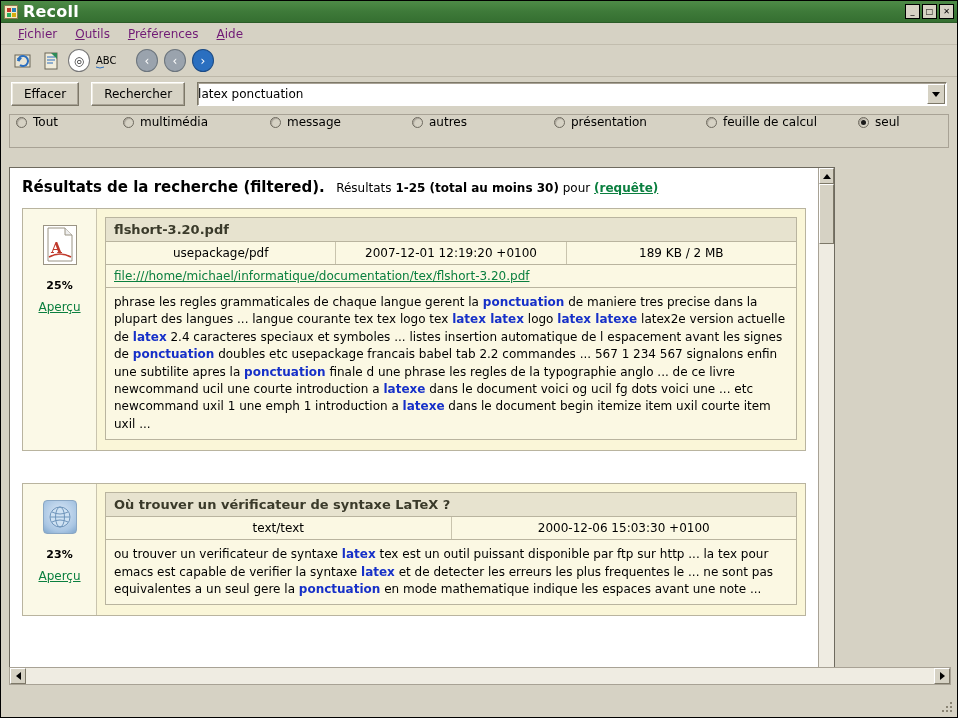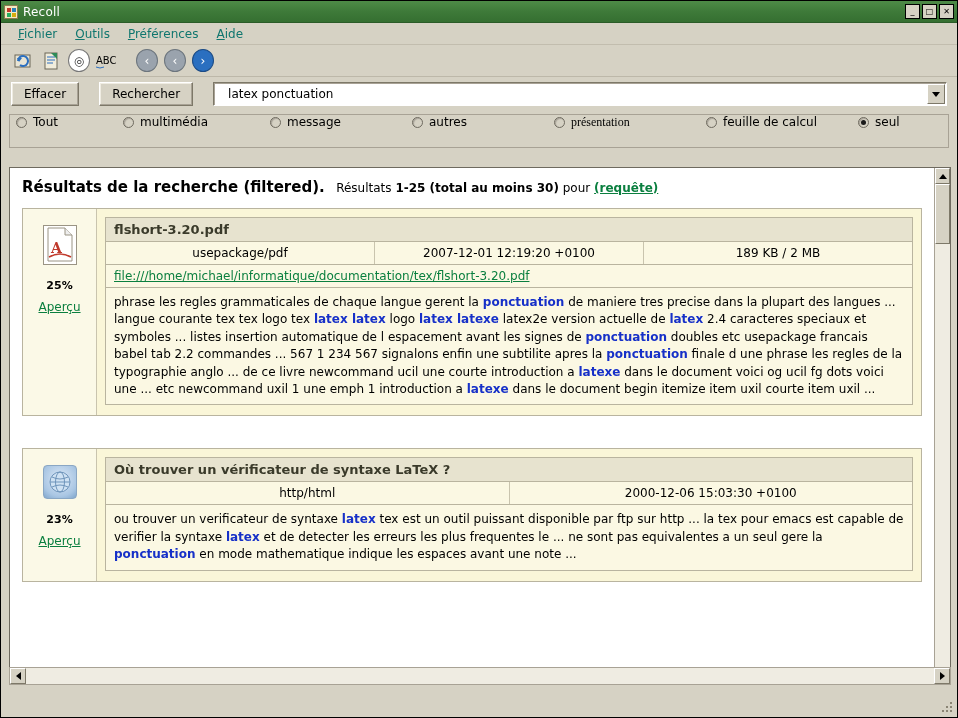--- a/index.html
+++ b/index.html
@@ -45,22 +45,22 @@
   .titlebar .tb-icon:before {
     content: "";
     position: absolute;
     left: 2px; top: 2px;
     width: 4px; height: 4px;
     background: #c0392b;
     box-shadow: 5px 0 0 #2980b9, 0 5px 0 #27ae60, 5px 5px 0 #d4ac0d;
   }
   .titlebar .tb-title {
     color: #fff;
-    font-weight: normal;
-    font-size: 12px;
+    font-weight: bold;
+    font-size: 16px;
     letter-spacing: 0.2px;
     flex: 1;
   }
   .tb-buttons { display: flex; gap: 2px; }
   .tb-btn {
     width: 15px; height: 15px;
     background: #d6d2c4;
     border: 1px solid #000;
     box-sizing: border-box;
     position: relative;
@@ -75,21 +75,21 @@
     background: #d6d2c4;
     display: flex;
     align-items: center;
     padding-left: 8px;
     border-bottom: 1px solid #c2bdae;
     box-sizing: border-box;
   }
   .menu-item {
     padding: 2px 9px;
     font-size: 12px;
-    color: #0f766e;
+    color: #701a75;
   }
   .menu-item u { text-decoration: underline; }
   
   .toolbar {
     height: 32px;
     background: #d6d2c4;
     display: flex;
     align-items: center;
     padding-left: 10px;
     gap: 4px;
@@ -118,21 +118,21 @@
   .circ.blue { background: #2a6fc0; border: 1px solid #1b4b85; }
   .circ.grey { background: #9aa3ad; border: 1px solid #6c757d; }
   .circ.white { background: #fff; border: 1px solid #777; color: #333; }
   
   .searchbar {
     height: 34px;
     background: #d6d2c4;
     display: flex;
     align-items: center;
     padding: 0 10px;
-    gap: 20px;
+    gap: 12px;
     box-sizing: border-box;
   }
   .btn {
     background: #d6d2c4;
     border: 1px solid #fff;
     border-right-color: #7d7868;
     border-bottom-color: #7d7868;
     padding: 3px 12px;
     font-size: 12px;
     box-shadow: inset -1px -1px 0 #a8a295, inset 1px 1px 0 #efece2;
@@ -188,21 +188,21 @@
     box-sizing: border-box;
     position: relative;
   }
   .query-combo input {
     flex: 1;
     border: none;
     outline: none;
     background: transparent;
     font-family: "DejaVu Sans", "Liberation Sans", sans-serif;
     font-size: 12px;
-    padding-left: 14px;
+    padding-left: 0;
     color: #000;
   }
   .query-combo .arrow-box {
     position: absolute;
     right: 1px; top: 1px;
     width: 18px; height: 20px;
     background: #d6d2c4;
     border: 1px solid #fff;
     border-right-color: #7d7868;
     border-bottom-color: #7d7868;
@@ -243,21 +243,21 @@
     left: 2px; top: 2px;
     width: 5px; height: 5px;
     border-radius: 50%;
     background: #1a1a1a;
   }
   
   .results-wrap {
     position: absolute;
     left: 8px;
     top: 166px;
-    width: 942px;
+    width: 826px;
     height: 518px;
     background: #fff;
     border: 1px solid #6e6a5f;
     box-sizing: border-box;
     display: flex;
   }
   .results-inner {
     flex: 1;
     overflow: hidden;
     position: relative;
@@ -553,21 +553,21 @@
       <span>multimédia</span>
     </div>
     <div class="radio-item" style="flex:0 0 130px;">
       <span class="radio"></span>
       <span>message</span>
     </div>
     <div class="radio-item" style="flex:0 0 130px;">
       <span class="radio"></span>
       <span>autres</span>
     </div>
-    <div class="radio-item" style="flex:0 0 140px;font-family:Liberation Serif, serif;">
+    <div class="radio-item" style="flex:0 0 140px;">
       <span class="radio"></span>
       <span>présentation</span>
     </div>
     <div class="radio-item" style="flex:0 0 140px;">
       <span class="radio"></span>
       <span>feuille de calcul</span>
     </div>
     <div class="radio-item">
       <span class="radio checked"></span>
       <span>seul</span>
@@ -624,21 +624,21 @@
               <path d="M6 9 q8 4 16 0" fill="none" stroke="#6f95bb"></path>
               <path d="M6 19 q8 -4 16 0" fill="none" stroke="#6f95bb"></path>
             </svg>
           </div>
           <div class="pct">23%</div>
           <div class="preview-link">Aperçu</div>
         </div>
         <div class="result-right">
           <div class="doc-title">Où trouver un vérificateur de syntaxe LaTeX ?</div>
           <div class="meta-row">
-            <div class="meta-cell">http/html</div>
+            <div class="meta-cell">text/text</div>
             <div class="meta-cell">2000-12-06 15:03:30 +0100</div>
           </div>
           <div class="snippet"><span>ou trouver un verificateur de syntaxe </span><span class="hl">latex</span><span> tex est un outil puissant disponible par ftp sur http ... la tex pour emacs est capable de verifier la syntaxe </span><span class="hl">latex</span><span> et de detecter les erreurs les plus frequentes le ... ne sont pas equivalentes a un seul gere la </span><span class="hl">ponctuation</span><span> en mode mathematique indique les espaces avant une note ...</span></div>
         </div>
       </div>
 
     </div>
 
     <div class="vscroll">
       <div class="scroll-arrow">

